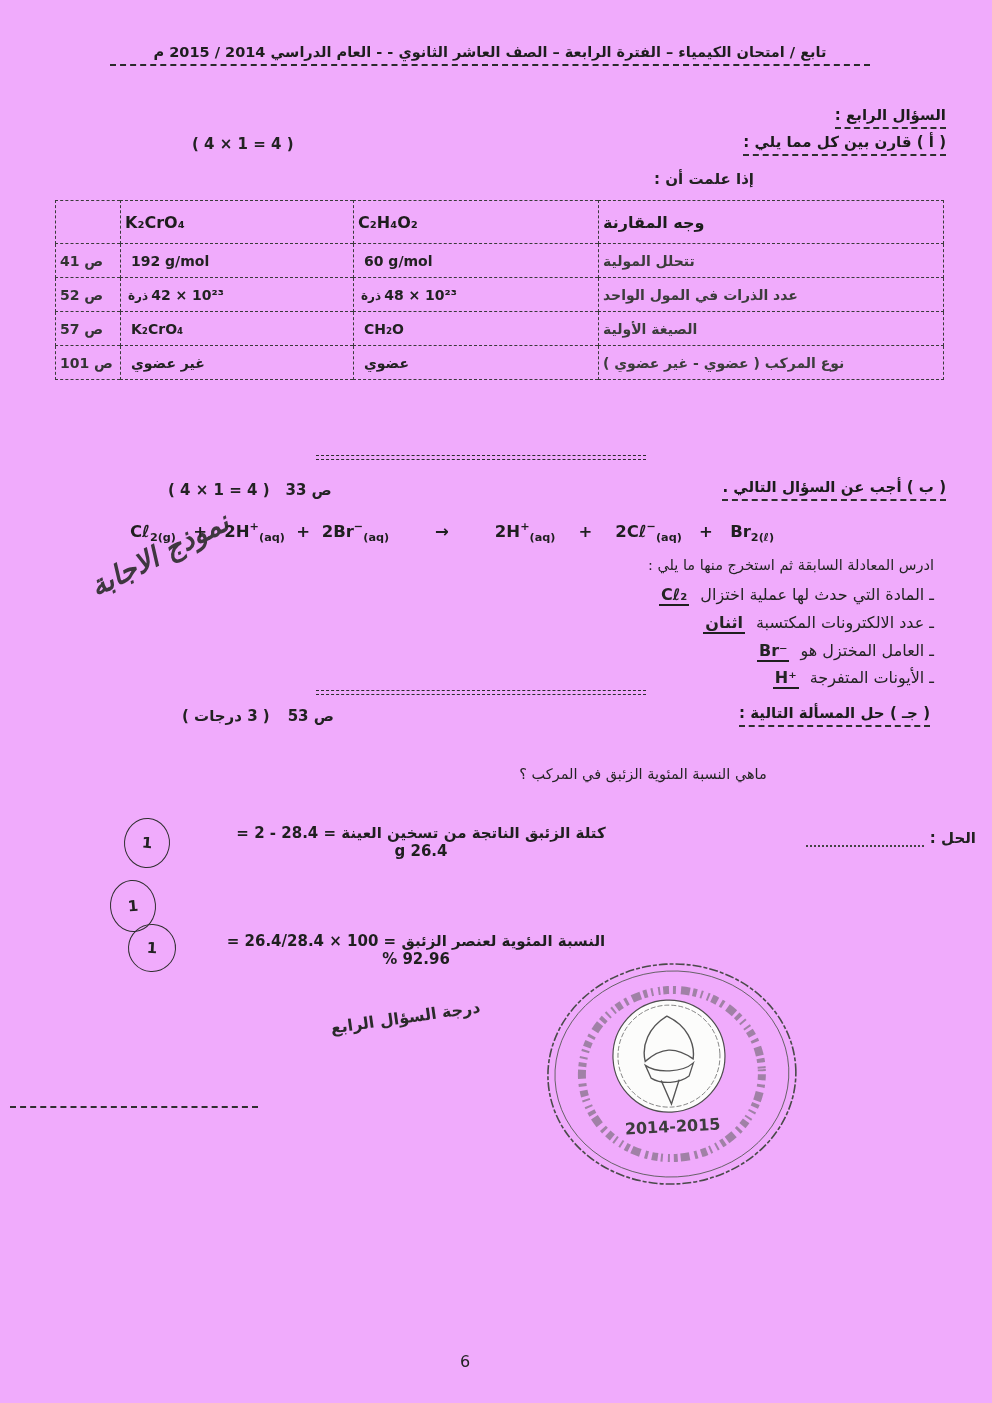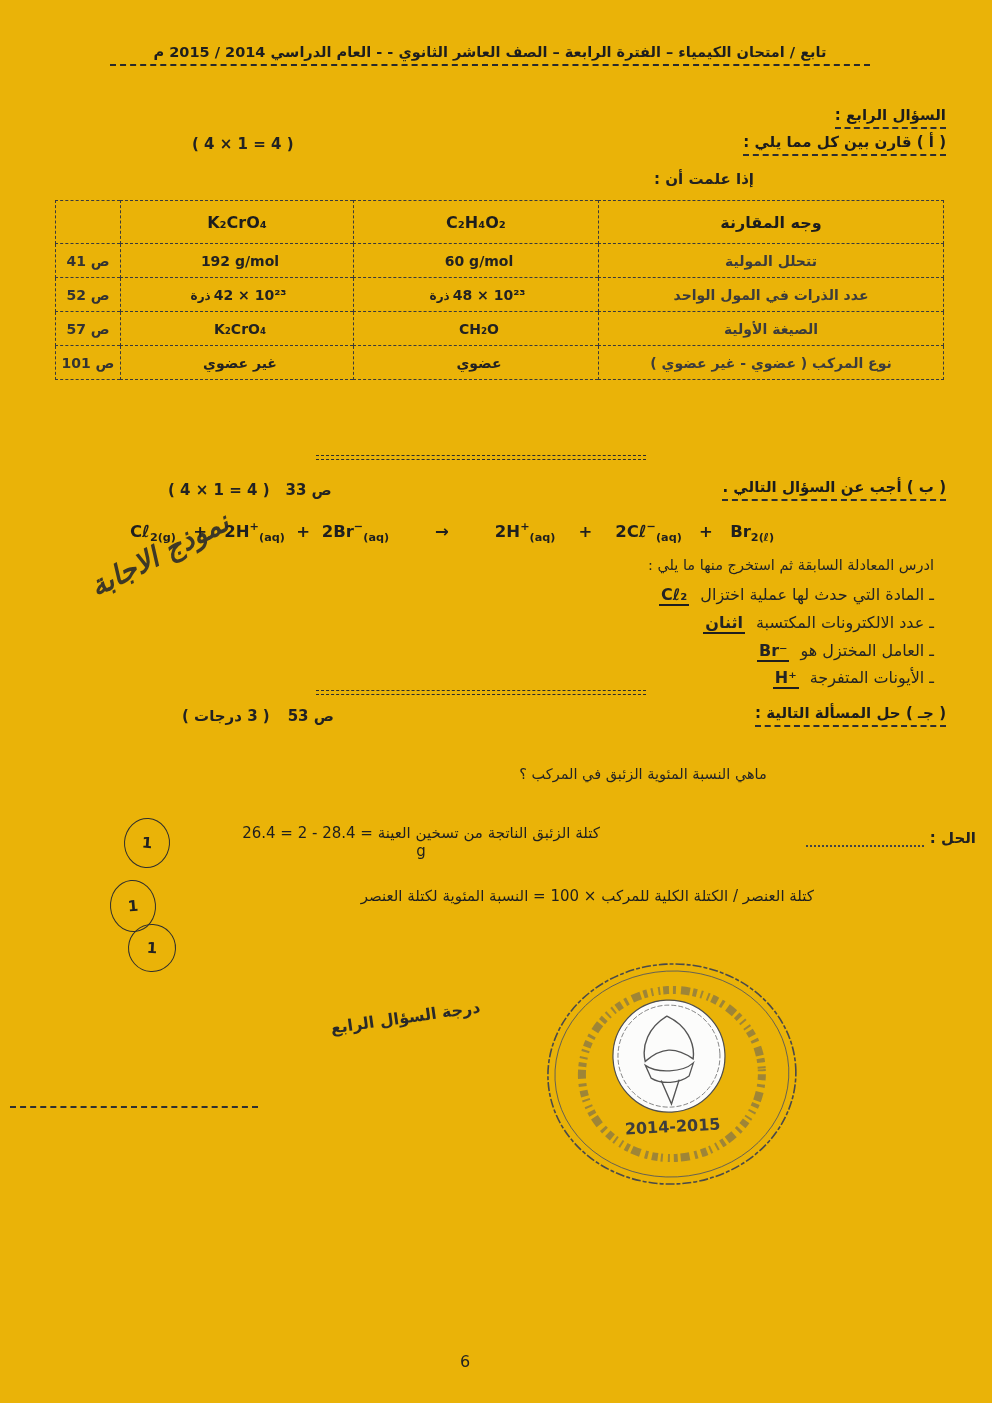--- a/index.html
+++ b/index.html
@@ -1,39 +1,39 @@
 <!DOCTYPE html>
 <html lang="ar"><head>
 <meta charset="utf-8">
 <style>
   html,body{margin:0;padding:0;background:#e8e8e8;}
   .sheet{
     position:relative; width:992px; height:1403px; margin:0 auto;
-    background:#eab308; color:#222;
+    background:#f0abfc; color:#222;
     font-family:"DejaVu Sans", sans-serif;
     overflow:hidden;
   }
   .abs{position:absolute;}
   .rtl{direction:rtl; unicode-bidi:plaintext;}
   .u-dash{border-bottom:2px dashed #2f2f2f; padding-bottom:3px;}
 
   
   .hdr{top:44px; left:110px; width:760px; font-size:14.5px; font-weight:bold;
        direction:rtl; text-align:center; border-bottom:2px dashed #2b2b2b; padding-bottom:4px;
        color:#1e1e1e; letter-spacing:.2px;}
 
   .sec-title{font-size:15px; font-weight:bold; color:#1c1c1c;}
   .marks{font-size:15px; color:#222; font-weight:600;}
 
   
   .given{display:flex; direction:rtl; gap:10px; align-items:baseline; font-size:15px; font-weight:600;}
 
   
   table.cmp{border-collapse:collapse; table-layout:fixed; width:888px; direction:rtl;}
-  table.cmp td, table.cmp th{border:1.5px dashed #3a3a3a; text-align:center; vertical-align:middle;
+  table.cmp td, table.cmp th{border:1.5px dashed #3a3a3a; text-align:left; vertical-align:middle;
       padding:2px 4px; overflow:hidden;}
   table.cmp th{font-size:16px; font-weight:bold; height:38px; color:#1d1d1d;}
   table.cmp td{font-size:14px; font-weight:600; height:29px;}
   td.aspect{font-size:13.5px; color:#3c3c3c; font-weight:600;}
   td.refc{font-size:12.5px; color:#333; font-weight:600;}
   .cv{direction:ltr; unicode-bidi:isolate;}
   .cu{font-size:12px; margin:16px 3px;}
 
   .sep{height:3px; border-top:1.5px dashed #2c2c2c; border-bottom:1.5px dashed #2c2c2c;}
 
@@ -42,21 +42,21 @@
   .eq .sub{vertical-align:sub; font-size:68%;}
   .eq .sup{vertical-align:super; font-size:68%;}
 
   .line{font-size:14.5px; color:#242424;}
   .b-item{direction:rtl; font-size:16px; color:#242424;}
   .ans{font-weight:bold; border-bottom:2px solid #1f1f1f; padding:0 2px; margin-right:6px;}
 
   
   .sol-label{display:flex; direction:rtl; align-items:flex-end; gap:6px; font-size:15px; font-weight:bold;margin-top:11px;}
   .dotline{width:118px; border-bottom:2px dotted #444; height:12px;}
-  .step{direction:rtl; font-size:15px; font-weight:400; color:#1f1f1f;}
+  .step{direction:rtl; font-size:15px; font-weight:700; color:#1f1f1f;}
   .mark-circle{border:1.6px solid #2e2e2e; border-radius:50%; display:flex;
       align-items:center; justify-content:center; font-size:15px; font-weight:600; color:#222;
       background:transparent;}
 
   
   .wm{font-family:"DejaVu Serif", serif; font-style:italic; font-weight:bold;
       font-size:28px; color:#2b2b2b; transform:rotate(-27deg); transform-origin:left center;
       letter-spacing:2px; opacity:.9;}
 
   .caption{font-size:16px; font-weight:600; transform:rotate(-8deg); color:#2a2a2a;}
@@ -148,43 +148,43 @@
   </div>
   <div class="abs b-item" style="top:668px; right:58px;">
     <span>ـ الأيونات المتفرجة</span>
     <bdi class="ans">H⁺</bdi>
   </div>
 
   <div class="abs wm" style="top:572px; left:92px;">نموذج الاجابة</div>
 
   <div class="abs sep" style="top:690px; left:316px; width:330px;"></div>
 
-  <div class="abs sec-title u-dash rtl" style="top:704px; right:46px;">( جـ ) حل المسألة التالية :</div>
+  <div class="abs sec-title u-dash rtl" style="top:704px; right:62px;">( جـ ) حل المسألة التالية :</div>
   <div class="abs" style="top:707px; left:182px; display:flex; direction:rtl; gap:18px; align-items:baseline;">
     <span class="marks rtl">ص 53</span>
     <span class="marks rtl">( 3 درجات )</span>
   </div>
 
   <div class="abs line rtl" style="top:766px; left:478px; width:330px; text-align:center;">ماهي النسبة المئوية الزئبق في المركب ؟</div>
 
   <div class="abs sol-label" style="top:818px; right:16px;">
     <span>الحل :</span>
     <span class="dotline"></span>
   </div>
 
   <div class="abs step" style="top:824px; left:235px; width:372px; text-align:center;">كتلة الزئبق الناتجة من تسخين العينة = 28.4 - 2 = 26.4 g</div>
   <div class="abs mark-circle" style="top:818px; left:124px; width:44px; height:48px; transform:rotate(4deg);">
       <span>1</span>
     </div>
 
-  <div class="abs step" style="top:887px; left:186px; width:628px; text-align:right;">كتلة العنصر / الكتلة الكلية للمركب × 100 = النسبة المئوية لكتلة العنصر</div>
   <div class="abs mark-circle" style="top:880px; left:110px; width:44px; height:50px; transform:rotate(-5deg);">
       <span>1</span>
     </div>
 
+  <div class="abs step" style="top:932px; left:206px; width:420px; text-align:center;">النسبة المئوية لعنصر الزئبق = 100 × 26.4/28.4 = 92.96 %</div>
   <div class="abs mark-circle" style="top:924px; left:128px; width:46px; height:46px; transform:rotate(3deg);">
       <span>1</span>
     </div>
 
 
   <div class="abs caption" style="top:1008px; left:330px;">درجة السؤال الرابع</div>
 
   <div class="abs" style="top:960px; left:543px; transform:rotate(-3deg);">
     <svg width="258" height="228" viewBox="0 0 258 228">
       <ellipse cx="129" cy="114" rx="124" ry="110" fill="none" stroke="#4a4a4a" stroke-width="1.6" stroke-dasharray="9 2 4 2"></ellipse>

